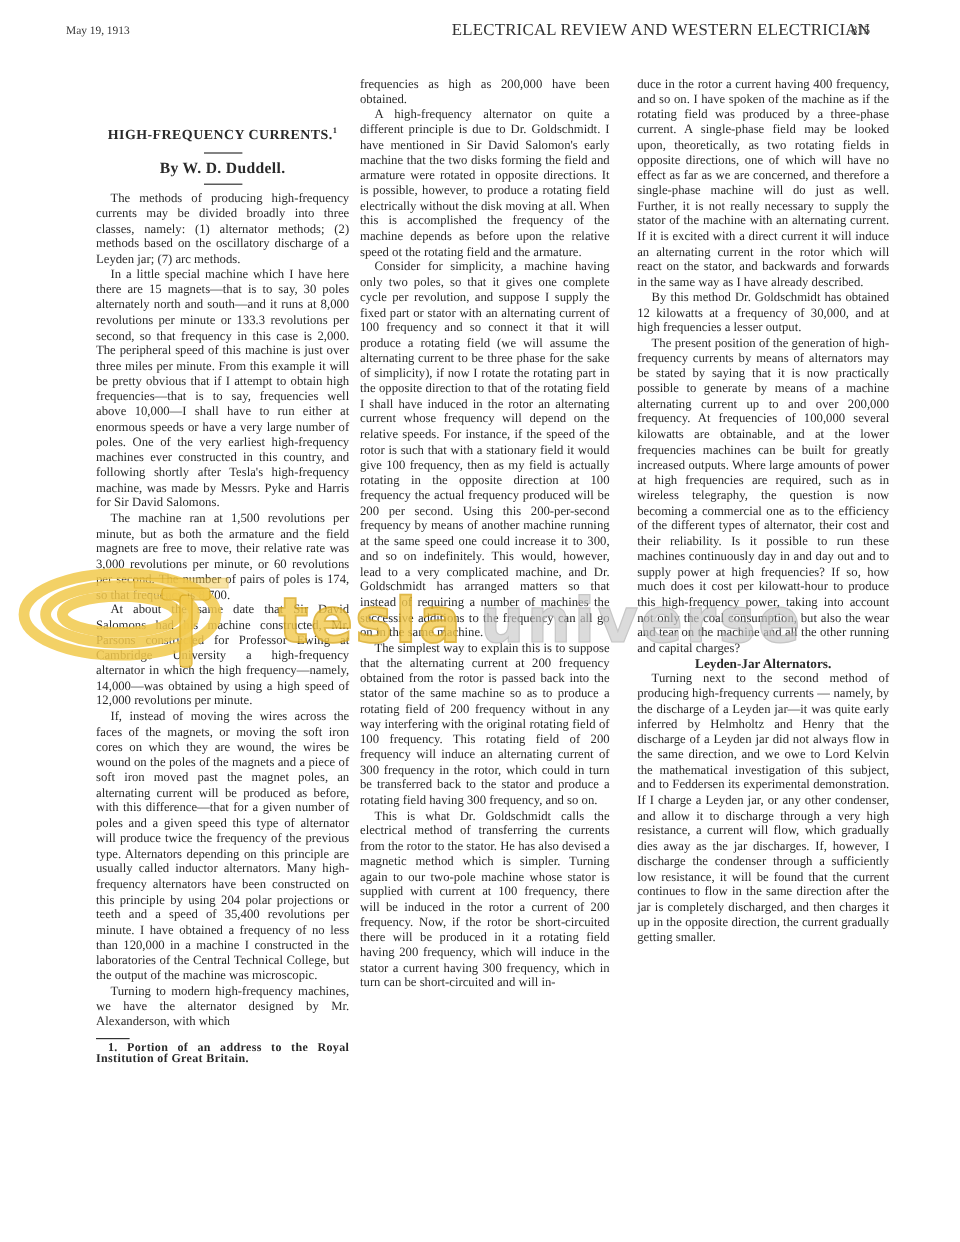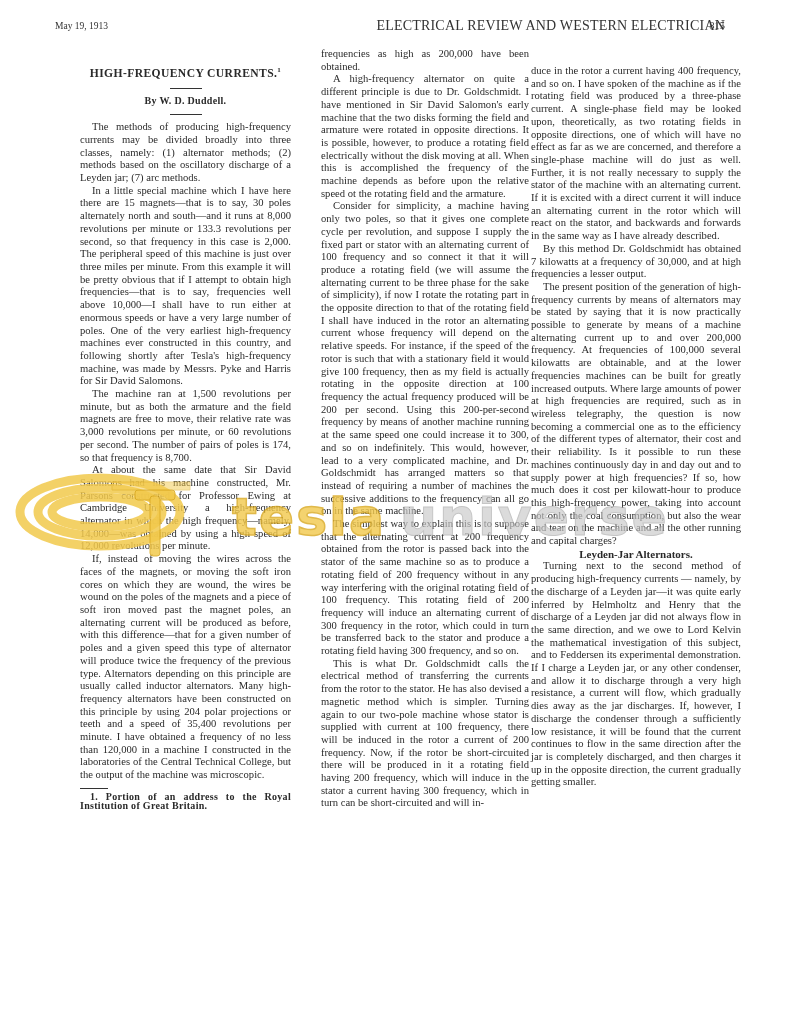--- a/index.html
+++ b/index.html
@@ -14,31 +14,31 @@
   .header .date { position:absolute; left:0; top:3px; font-size:9.5px; }
   .header .journal { position:absolute; left:0; right:0; top:0; text-align:right; font-size:14px; letter-spacing:0.2px; }
   .header .page { position:absolute; right:0; top:2px; font-size:10.5px; }
 
   .col {
     position:absolute; top:64px; font-size:10.6px; line-height:12.7px;
     text-align:justify; hyphens:manual;
   }
   .col p { margin:0; text-indent:12px; }
   .col p.noindent { text-indent:0; }
-  #col1 { left:80px; width:211px; }
-  #col2 { left:300px; width:208px; top:48px;margin-left:21px; }
+  #col1 { left:80px; width:211px;margin-top:39px; }
+  #col2 { left:300px; width:208px; top:65px; }
   #col3 { left:531px; width:210px; top:65px; }
 
   .title {
     text-align:center; font-weight:bold; font-size:11.6px; letter-spacing:0.4px; margin:4px 0 0 0;
     text-indent:0 !important;
   }
   .title sup { font-size:7px; }
   .rule { width:32px; height:1px; background:#333; margin:7px auto 6px auto; }
-  .byline { text-align:center; font-weight:bold; font-size:10px; letter-spacing:0.3px; text-indent:0 !important; }
+  .byline { text-align:center; font-weight:bold; font-size:13px; letter-spacing:0.3px; text-indent:0 !important; }
   .subhead { text-align:center; font-weight:bold; font-size:11px; margin:3px 0 2px 0; text-indent:0 !important; }
 
   .footnote-rule { width:28px; height:1px; background:#333; margin:6px 0 3px 0; }
   .footnote { font-size:10px; line-height:9.5px; font-weight:bold; text-indent:10px !important; letter-spacing:0.3px; }
 
   .watermark { position:absolute; pointer-events:none; }
 </style>
 </head>
 <body>
 
@@ -51,35 +51,36 @@
 <div class="col" id="col1">
   <p class="title"><span>HIGH-FREQUENCY CURRENTS.</span><sup>1</sup></p>
   <div class="rule"></div>
   <p class="byline">By W. D. Duddell.</p>
   <div class="rule"></div>
   <p>The methods of producing high-frequency currents may be divided broadly into three classes, namely: (1) alternator methods; (2) methods based on the oscillatory discharge of a Leyden jar; (7) arc methods.</p>
   <p>In a little special machine which I have here there are 15 magnets—that is to say, 30 poles alternately north and south—and it runs at 8,000 revolutions per minute or 133.3 revolutions per second, so that frequency in this case is 2,000. The peripheral speed of this machine is just over three miles per minute. From this example it will be pretty obvious that if I attempt to obtain high frequencies—that is to say, frequencies well above 10,000—I shall have to run either at enormous speeds or have a very large number of poles. One of the very earliest high-frequency machines ever constructed in this country, and following shortly after Tesla's high-frequency machine, was made by Messrs. Pyke and Harris for Sir David Salomons.</p>
   <p>The machine ran at 1,500 revolutions per minute, but as both the armature and the field magnets are free to move, their relative rate was 3,000 revolutions per minute, or 60 revolutions per second. The number of pairs of poles is 174, so that frequency is 8,700.</p>
   <p>At about the same date that Sir David Salomons had his machine constructed, Mr. Parsons constructed for Professor Ewing at Cambridge University a high-frequency alternator in which the high frequency—namely, 14,000—was obtained by using a high speed of 12,000 revolutions per minute.</p>
   <p>If, instead of moving the wires across the faces of the magnets, or moving the soft iron cores on which they are wound, the wires be wound on the poles of the magnets and a piece of soft iron moved past the magnet poles, an alternating current will be produced as before, with this difference—that for a given number of poles and a given speed this type of alternator will produce twice the frequency of the previous type. Alternators depending on this principle are usually called inductor alternators. Many high-frequency alternators have been constructed on this principle by using 204 polar projections or teeth and a speed of 35,400 revolutions per minute. I have obtained a frequency of no less than 120,000 in a machine I constructed in the laboratories of the Central Technical College, but the output of the machine was microscopic.</p>
+  <p>Turning to modern high-frequency machines, we have the alternator designed by Mr. Alexanderson, with which</p>
   <div class="footnote-rule"></div>
   <p class="footnote">1. Portion of an address to the Royal Institution of Great Britain.</p>
 </div>
 
 <div class="col" id="col2">
   <p class="noindent">frequencies as high as 200,000 have been obtained.</p>
   <p>A high-frequency alternator on quite a different principle is due to Dr. Goldschmidt. I have mentioned in Sir David Salomon's early machine that the two disks forming the field and armature were rotated in opposite directions. It is possible, however, to produce a rotating field electrically without the disk moving at all. When this is accomplished the frequency of the machine depends as before upon the relative speed ot the rotating field and the armature.</p>
   <p>Consider for simplicity, a machine having only two poles, so that it gives one complete cycle per revolution, and suppose I supply the fixed part or stator with an alternating current of 100 frequency and so connect it that it will produce a rotating field (we will assume the alternating current to be three phase for the sake of simplicity), if now I rotate the rotating part in the opposite direction to that of the rotating field I shall have induced in the rotor an alternating current whose frequency will depend on the relative speeds. For instance, if the speed of the rotor is such that with a stationary field it would give 100 frequency, then as my field is actually rotating in the opposite direction at 100 frequency the actual frequency produced will be 200 per second. Using this 200-per-second frequency by means of another machine running at the same speed one could increase it to 300, and so on indefinitely. This would, however, lead to a very complicated machine, and Dr. Goldschmidt has arranged matters so that instead of requiring a number of machines the successive additions to the frequency can all go on in the same machine.</p>
   <p>The simplest way to explain this is to suppose that the alternating current at 200 frequency obtained from the rotor is passed back into the stator of the same machine so as to produce a rotating field of 200 frequency without in any way interfering with the original rotating field of 100 frequency. This rotating field of 200 frequency will induce an alternating current of 300 frequency in the rotor, which could in turn be transferred back to the stator and produce a rotating field having 300 frequency, and so on.</p>
   <p>This is what Dr. Goldschmidt calls the electrical method of transferring the currents from the rotor to the stator. He has also devised a magnetic method which is simpler. Turning again to our two-pole machine whose stator is supplied with current at 100 frequency, there will be induced in the rotor a current of 200 frequency. Now, if the rotor be short-circuited there will be produced in it a rotating field having 200 frequency, which will induce in the stator a current having 300 frequency, which in turn can be short-circuited and will in-</p>
 </div>
 
 <div class="col" id="col3">
   <p class="noindent">duce in the rotor a current having 400 frequency, and so on. I have spoken of the machine as if the rotating field was produced by a three-phase current. A single-phase field may be looked upon, theoretically, as two rotating fields in opposite directions, one of which will have no effect as far as we are concerned, and therefore a single-phase machine will do just as well. Further, it is not really necessary to supply the stator of the machine with an alternating current. If it is excited with a direct current it will induce an alternating current in the rotor which will react on the stator, and backwards and forwards in the same way as I have already described.</p>
-  <p>By this method Dr. Goldschmidt has obtained 7 kilowatts at a frequency of 30,000, and at high frequencies a lesser output.</p>
+  <p>By this method Dr. Goldschmidt has obtained 12 kilowatts at a frequency of 30,000, and at high frequencies a lesser output.</p>
   <p>The present position of the generation of high-frequency currents by means of alternators may be stated by saying that it is now practically possible to generate by means of a machine alternating current up to and over 200,000 frequency. At frequencies of 100,000 several kilowatts are obtainable, and at the lower frequencies machines can be built for greatly increased outputs. Where large amounts of power at high frequencies are required, such as in wireless telegraphy, the question is now becoming a commercial one as to the efficiency of the different types of alternator, their cost and their reliability. Is it possible to run these machines continuously day in and day out and to supply power at high frequencies? If so, how much does it cost per kilowatt-hour to produce this high-frequency power, taking into account not only the coal consumption, but also the wear and tear on the machine and all the other running and capital charges?</p>
   <p class="subhead">Leyden-Jar Alternators.</p>
   <p>Turning next to the second method of producing high-frequency currents — namely, by the discharge of a Leyden jar—it was quite early inferred by Helmholtz and Henry that the discharge of a Leyden jar did not always flow in the same direction, and we owe to Lord Kelvin the mathematical investigation of this subject, and to Feddersen its experimental demonstration. If I charge a Leyden jar, or any other condenser, and allow it to discharge through a very high resistance, a current will flow, which gradually dies away as the jar discharges. If, however, I discharge the condenser through a sufficiently low resistance, it will be found that the current continues to flow in the same direction after the jar is completely discharged, and then charges it up in the opposite direction, the current gradually getting smaller.</p>
 </div>
 
 <svg class="watermark" width="800" height="1035" viewBox="0 0 800 1035" style="left:0;top:0;">
   <g opacity="0.85" fill="none" stroke="#f2c94c" stroke-width="9" stroke-linecap="round">
 
     <ellipse cx="100" cy="512" rx="62" ry="24"></ellipse>
     <ellipse cx="100" cy="512" rx="48" ry="15"></ellipse>

